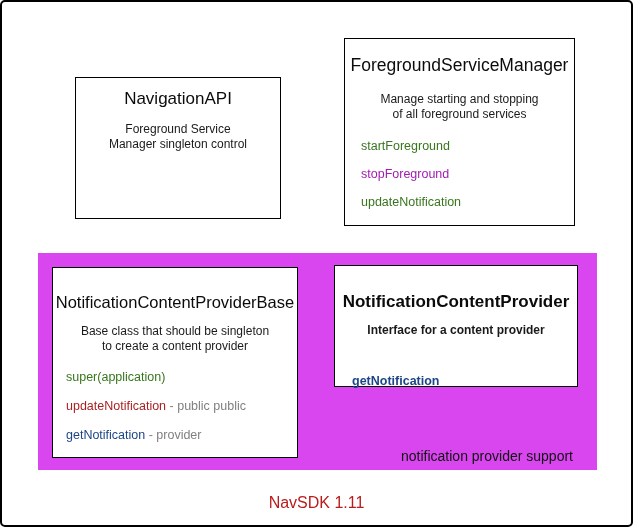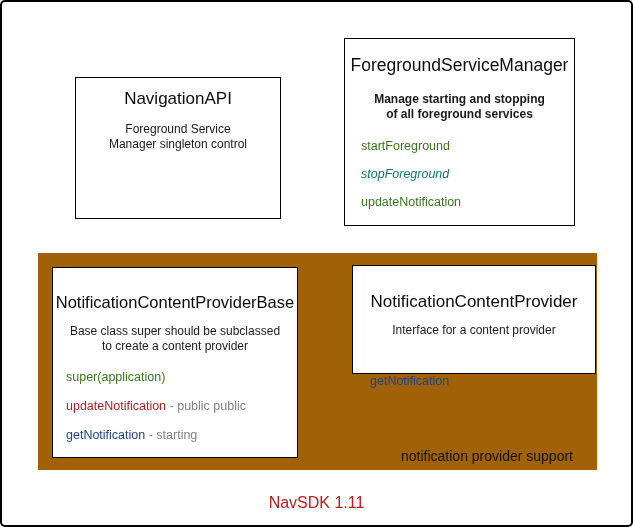--- a/index.html
+++ b/index.html
@@ -49,47 +49,47 @@
   
   .box-nav  { left: 73px;  top: 75px;  width: 206px; height: 142px; }
   .box-nav  .box-title   { margin-top: 11px; }
   .box-nav  .box-desc    { margin-top: 13px; }
   .box-nav  .methods     { margin-top: 24px; }
   .box-nav  .method-line { padding-left: 15px; margin-bottom: 10px; }
 
   
   .box-fsm  { left: 342px; top: 36px;  width: 231px; height: 188px; }
   .box-fsm  .box-title   { margin-top: 16px; font-size: 17.5px; }
-  .box-fsm  .box-desc    { margin-top: 17px; font-weight: bold; }
+  .box-fsm  .box-desc    { margin-top: 17px; }
   .box-fsm  .methods     { margin-top: 16px; }
   .box-fsm  .method-line { padding-left: 16px; margin-bottom: 12px; }
 
   
   .support-panel {
     position: absolute;
     left: 36px; top: 251px;
     width: 559px; height: 217px;
-    background: #a16207;
+    background: #d946ef;
   }
   .panel-label {
     position: absolute;
     right: 24px; bottom: 6px;
     font-size: 14px;
     color: #111111;
   }
 
   
   .box-ncpb { left: 14px;  top: 14px;  width: 246px; height: 191px; }
   .box-ncpb .box-title   { margin-top: 24px; font-size: 16.5px; }
   .box-ncpb .box-desc    { margin-top: 12px; }
   .box-ncpb .methods     { margin-top: 15px; }
   .box-ncpb .method-line { padding-left: 13px; margin-bottom: 13px; }
 
   
-  .box-ncp  { left: 314px; top: 12px;  width: 244px; height: 109px; }
+  .box-ncp  { left: 296px; top: 12px;  width: 244px; height: 122px; font-weight: bold; }
   .box-ncp  .box-title   { margin-top: 26px; }
   .box-ncp  .box-desc    { margin-top: 11px; }
   .box-ncp  .methods     { margin-top: 35px; }
   .box-ncp  .method-line { padding-left: 17px; }
 
   .footer-label {
     position: absolute;
     left: 0; top: 492px;
     width: 100%;
     text-align: center;
@@ -114,45 +114,45 @@
     <div class="box-title">ForegroundServiceManager</div>
     <div class="box-desc">
       <div>Manage starting and stopping</div>
       <div>of all foreground services</div>
     </div>
     <div class="methods">
       <div class="method-line">
         <span class="method-name" style="color: rgb(56, 118, 29);">startForeground</span>
       </div>
       <div class="method-line">
-        <span class="method-name" style="color: #0f766e; font-style: italic;">stopForeground</span>
+        <span class="method-name" style="color: #a21caf;">stopForeground</span>
       </div>
       <div class="method-line">
         <span class="method-name" style="color: rgb(56, 118, 29);">updateNotification</span>
       </div>
     </div>
   </div>
 
   <div class="support-panel">
 
     <div class="class-box box-ncpb">
       <div class="box-title">NotificationContentProviderBase</div>
       <div class="box-desc">
-        <div>Base class super should be subclassed</div>
+        <div>Base class that should be singleton</div>
         <div>to create a content provider</div>
       </div>
       <div class="methods">
         <div class="method-line">
           <span class="method-name" style="color: rgb(56, 118, 29);">super(application)</span><span class="method-note"></span>
         </div>
         <div class="method-line">
           <span class="method-name" style="color: rgb(170, 31, 35);">updateNotification</span><span class="method-note"> - public public</span>
         </div>
         <div class="method-line">
-          <span class="method-name" style="color: rgb(28, 69, 135);">getNotification</span><span class="method-note"> - starting</span>
+          <span class="method-name" style="color: rgb(28, 69, 135);">getNotification</span><span class="method-note"> - provider</span>
         </div>
       </div>
     </div>
 
     <div class="class-box box-ncp">
       <div class="box-title">NotificationContentProvider</div>
       <div class="box-desc">
         <div>Interface for a content provider</div>
       </div>
       <div class="methods">

